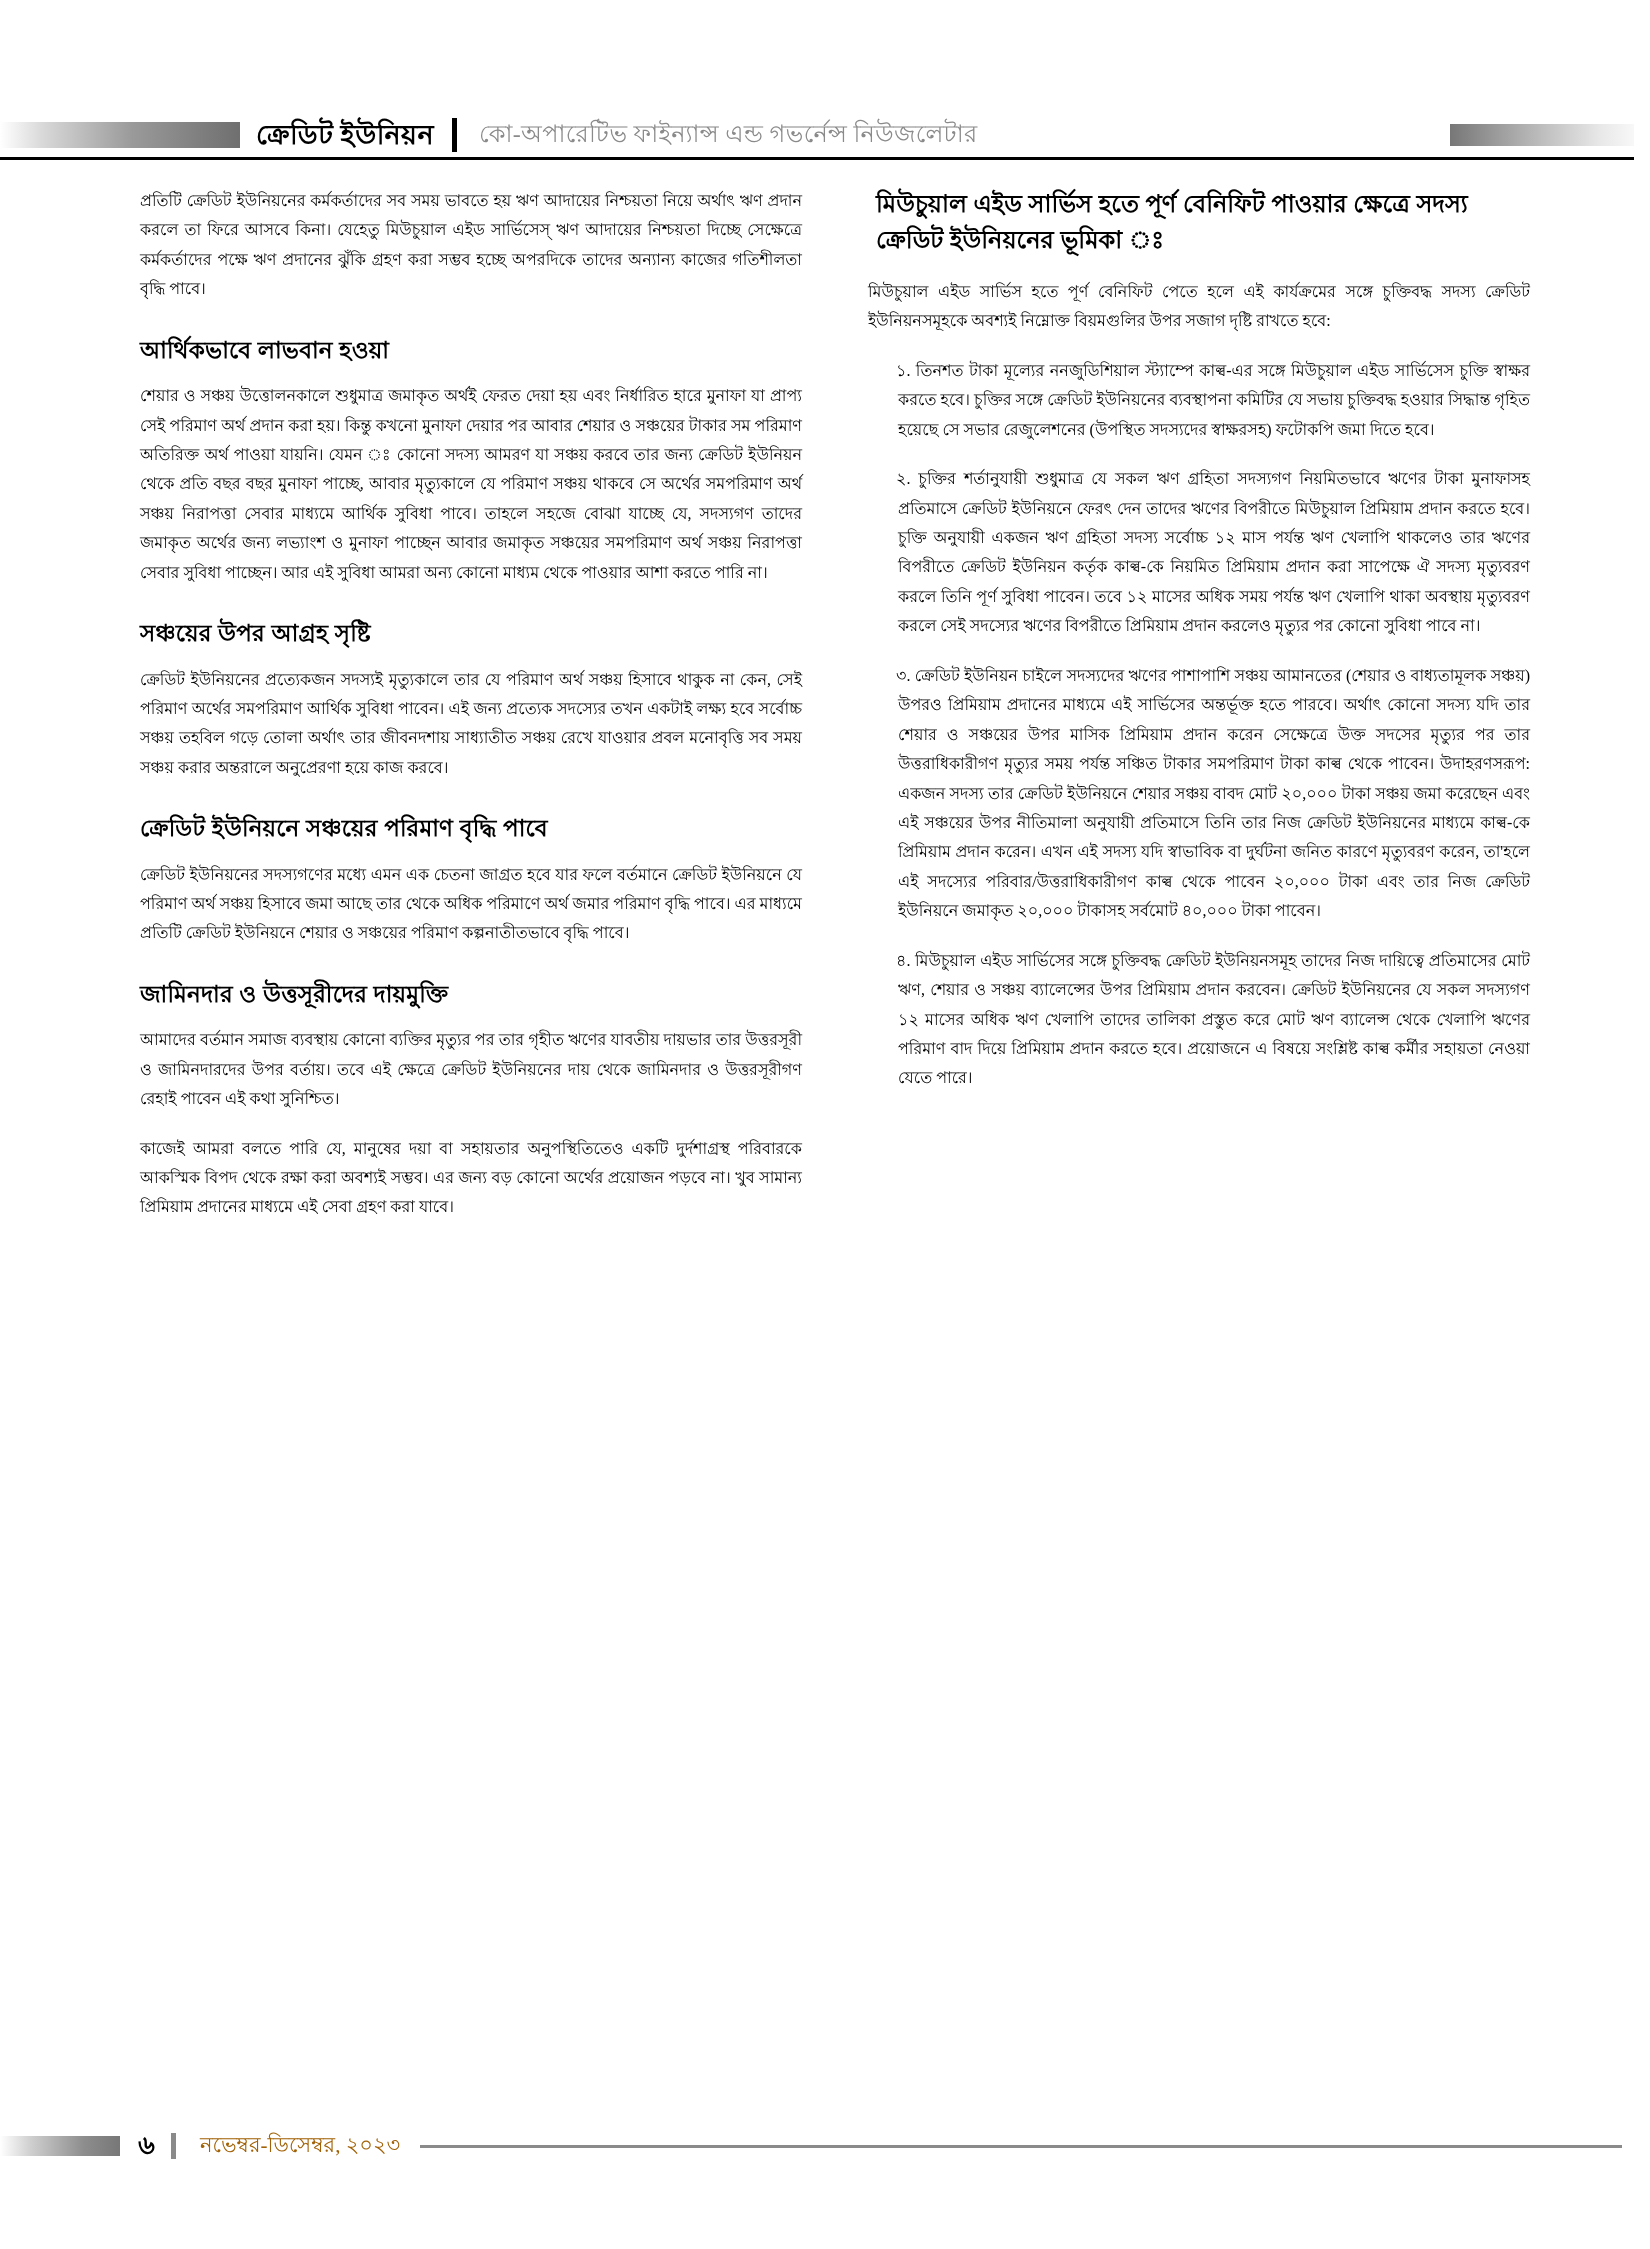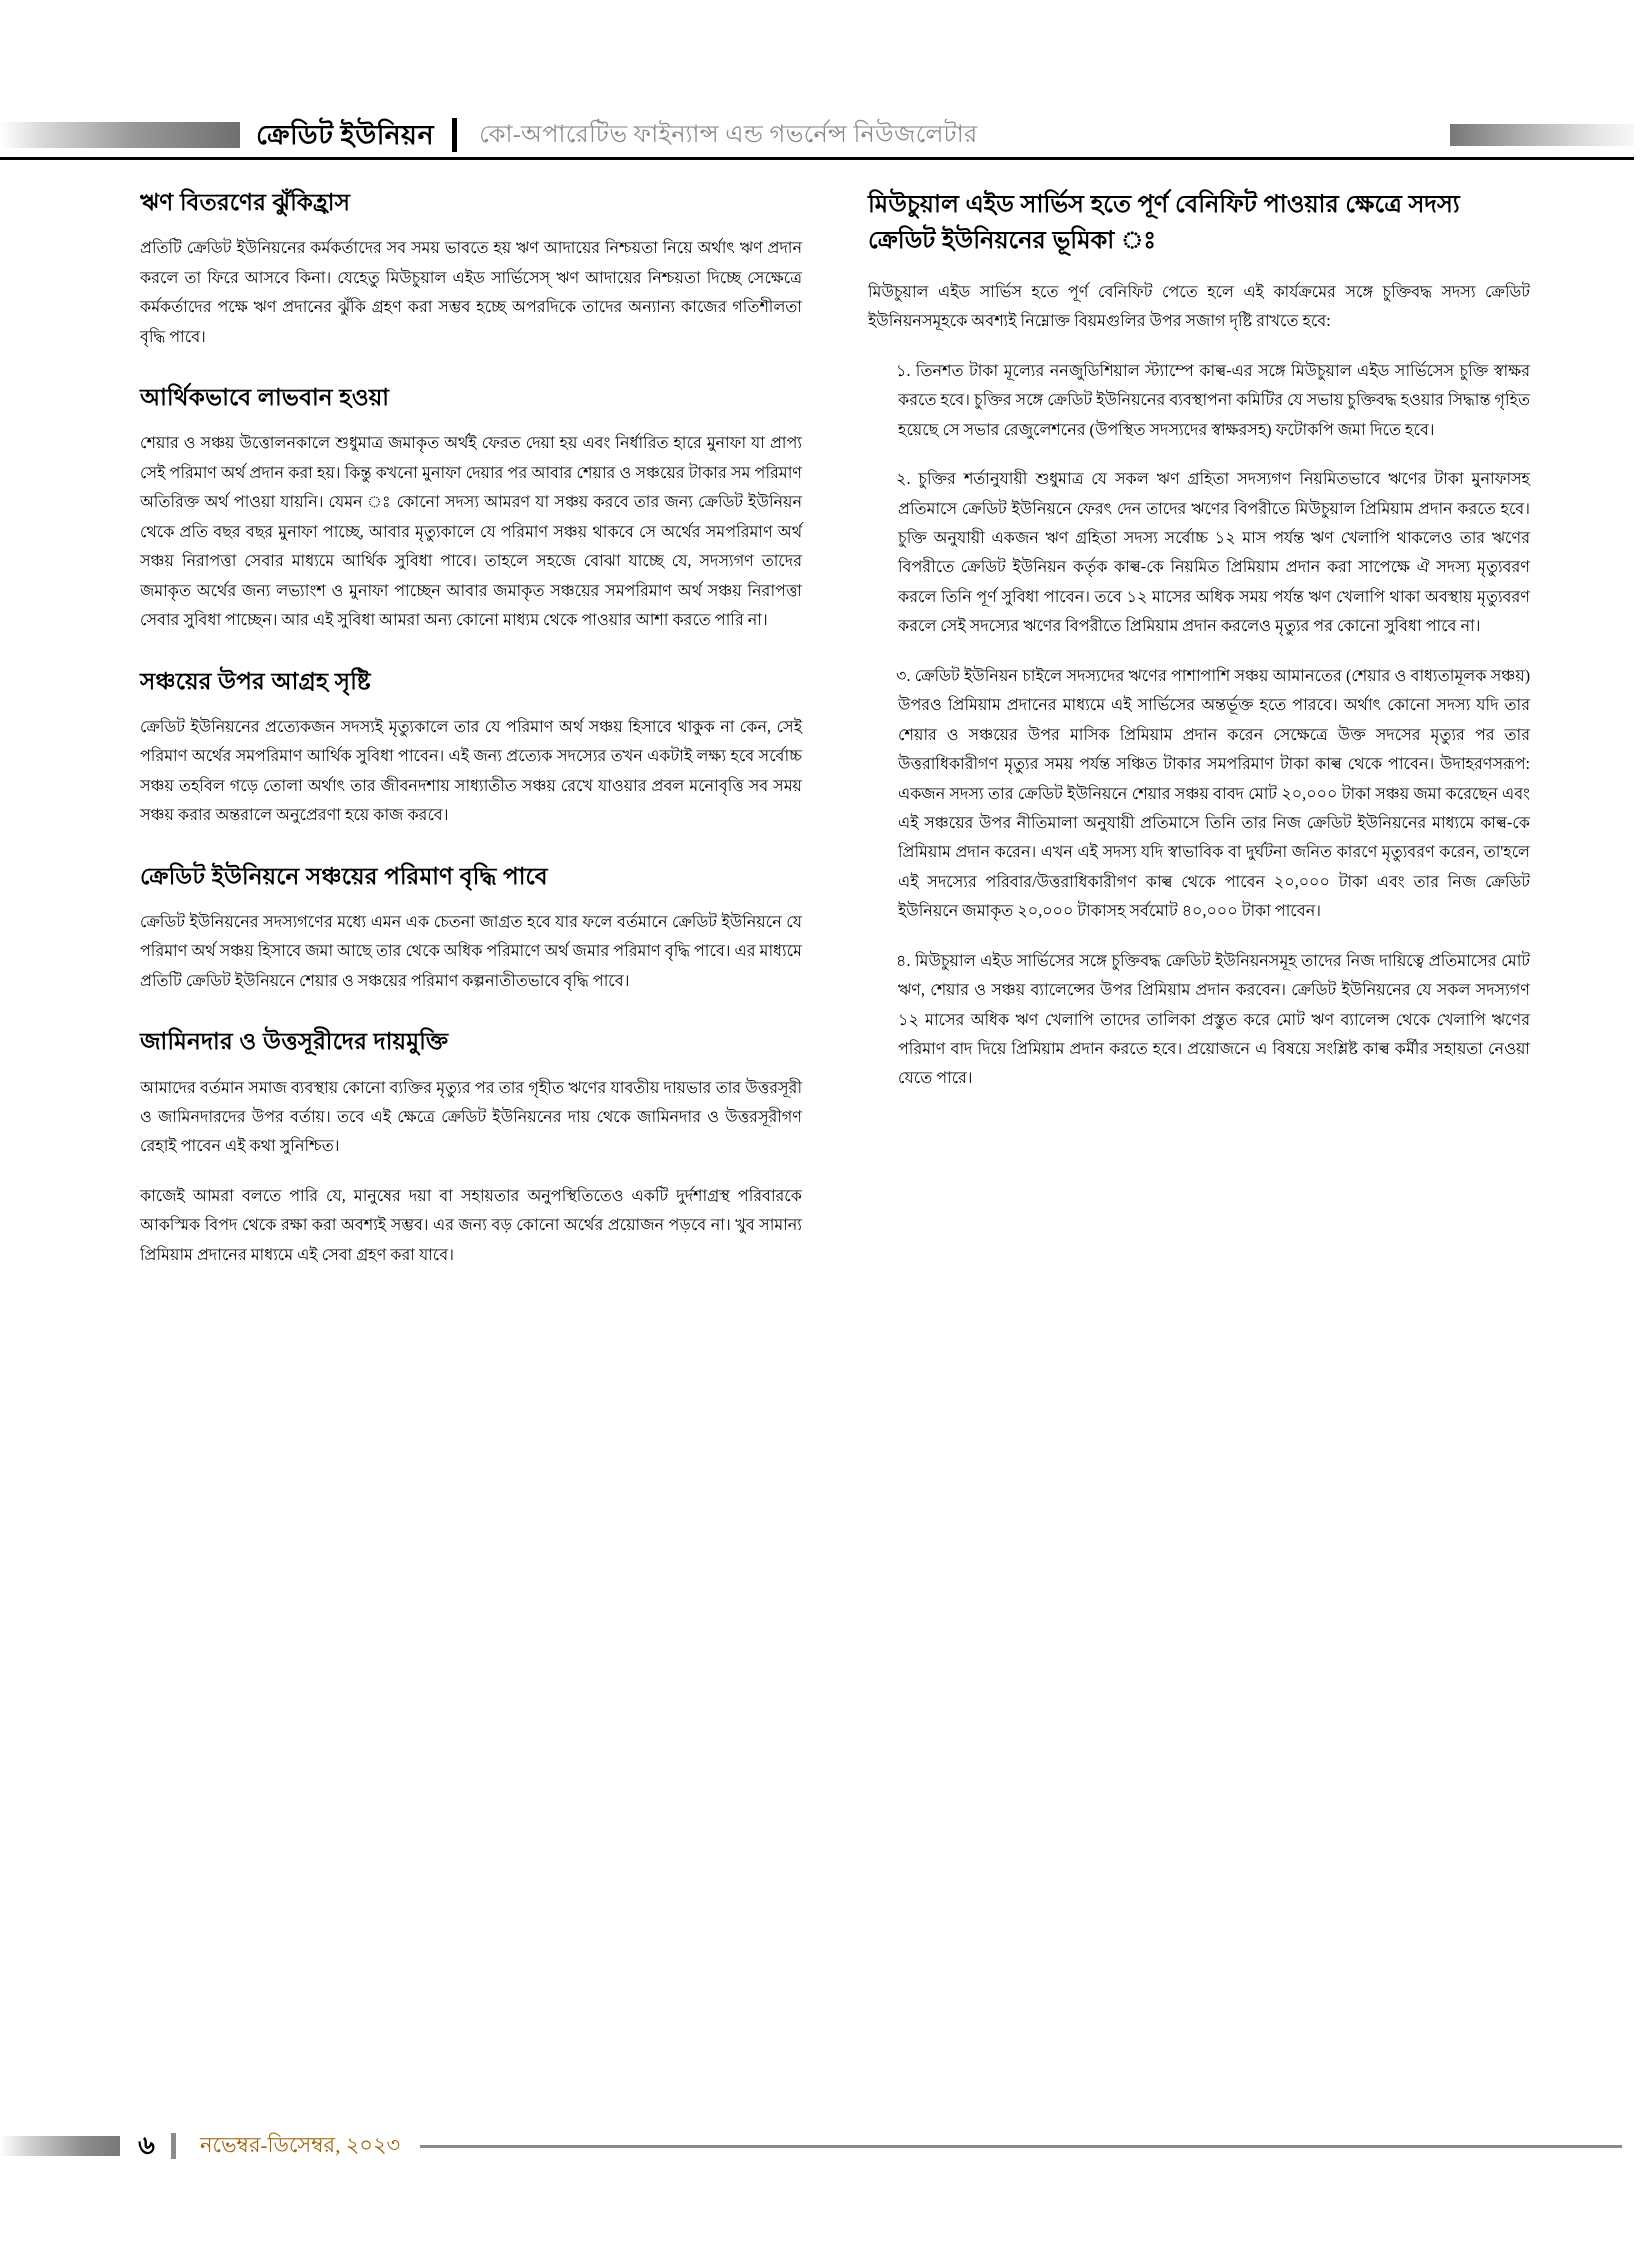--- a/index.html
+++ b/index.html
@@ -100,21 +100,21 @@
     letter-spacing: 0.2px;
   }
   h2.section-heading.spaced {
     margin-top: 30px;
   }
   h2.col-title {
     font-family: "Liberation Sans", "DejaVu Sans", sans-serif;
     font-size: 24px;
     font-weight: bold;
     color: #000000;
-    margin: 0 0 18px 0;
+    margin: 0 0 18px 8px;
     line-height: 1.52;
   }
   p.body-text {
     font-size: 16px;
     line-height: 1.84;
     color: #000000;
     margin: 0 0 20px 0;
     text-align: justify;
     text-justify: inter-word;
     hyphens: none;
@@ -184,21 +184,20 @@
     <div class="masthead-tagline">কো-অপারেটিভ ফাইন্যান্স এন্ড গভর্নেন্স নিউজলেটার</div>
     <div class="masthead-fill"></div>
     <div class="masthead-rule-right"></div>
   </div>
   <div class="masthead-hairline"></div>
 
   <div class="columns">
 
     <div class="col">
 
-      <h2 class="section-heading">ঋণ বিতরণের ঝুঁকিহ্রাস</h2>
       <p class="body-text">প্রতিটি ক্রেডিট ইউনিয়নের কর্মকর্তাদের সব সময় ভাবতে হয় ঋণ আদায়ের নিশ্চয়তা নিয়ে অর্থাৎ ঋণ প্রদান করলে তা ফিরে আসবে কিনা। যেহেতু মিউচুয়াল এইড সার্ভিসেস্ ঋণ আদায়ের নিশ্চয়তা দিচ্ছে সেক্ষেত্রে কর্মকর্তাদের পক্ষে ঋণ প্রদানের ঝুঁকি গ্রহণ করা সম্ভব হচ্ছে অপরদিকে তাদের অন্যান্য কাজের গতিশীলতা বৃদ্ধি পাবে।</p>
 
       <h2 class="section-heading spaced">আর্থিকভাবে লাভবান হওয়া</h2>
       <p class="body-text">শেয়ার ও সঞ্চয় উত্তোলনকালে শুধুমাত্র জমাকৃত অর্থই ফেরত দেয়া হয় এবং নির্ধারিত হারে মুনাফা যা প্রাপ্য সেই পরিমাণ অর্থ প্রদান করা হয়। কিন্তু কখনো মুনাফা দেয়ার পর আবার শেয়ার ও সঞ্চয়ের টাকার সম পরিমাণ অতিরিক্ত অর্থ পাওয়া যায়নি। যেমন ঃ কোনো সদস্য আমরণ যা সঞ্চয় করবে তার জন্য ক্রেডিট ইউনিয়ন থেকে প্রতি বছর বছর মুনাফা পাচ্ছে, আবার মৃত্যুকালে যে পরিমাণ সঞ্চয় থাকবে সে অর্থের সমপরিমাণ অর্থ সঞ্চয় নিরাপত্তা সেবার মাধ্যমে আর্থিক সুবিধা পাবে। তাহলে সহজে বোঝা যাচ্ছে যে, সদস্যগণ তাদের জমাকৃত অর্থের জন্য লভ্যাংশ ও মুনাফা পাচ্ছেন আবার জমাকৃত সঞ্চয়ের সমপরিমাণ অর্থ সঞ্চয় নিরাপত্তা সেবার সুবিধা পাচ্ছেন। আর এই সুবিধা আমরা অন্য কোনো মাধ্যম থেকে পাওয়ার আশা করতে পারি না।</p>
 
       <h2 class="section-heading spaced">সঞ্চয়ের উপর আগ্রহ সৃষ্টি</h2>
       <p class="body-text">ক্রেডিট ইউনিয়নের প্রত্যেকজন সদস্যই মৃত্যুকালে তার যে পরিমাণ অর্থ সঞ্চয় হিসাবে থাকুক না কেন, সেই পরিমাণ অর্থের সমপরিমাণ আর্থিক সুবিধা পাবেন। এই জন্য প্রত্যেক সদস্যের তখন একটাই লক্ষ্য হবে সর্বোচ্চ সঞ্চয় তহবিল গড়ে তোলা অর্থাৎ তার জীবনদশায় সাধ্যাতীত সঞ্চয় রেখে যাওয়ার প্রবল মনোবৃত্তি সব সময় সঞ্চয় করার অন্তরালে অনুপ্রেরণা হয়ে কাজ করবে।</p>
 
       <h2 class="section-heading spaced">ক্রেডিট ইউনিয়নে সঞ্চয়ের পরিমাণ বৃদ্ধি পাবে</h2>
       <p class="body-text">ক্রেডিট ইউনিয়নের সদস্যগণের মধ্যে এমন এক চেতনা জাগ্রত হবে যার ফলে বর্তমানে ক্রেডিট ইউনিয়নে যে পরিমাণ অর্থ সঞ্চয় হিসাবে জমা আছে তার থেকে অধিক পরিমাণে অর্থ জমার পরিমাণ বৃদ্ধি পাবে। এর মাধ্যমে প্রতিটি ক্রেডিট ইউনিয়নে শেয়ার ও সঞ্চয়ের পরিমাণ কল্পনাতীতভাবে বৃদ্ধি পাবে।</p>

